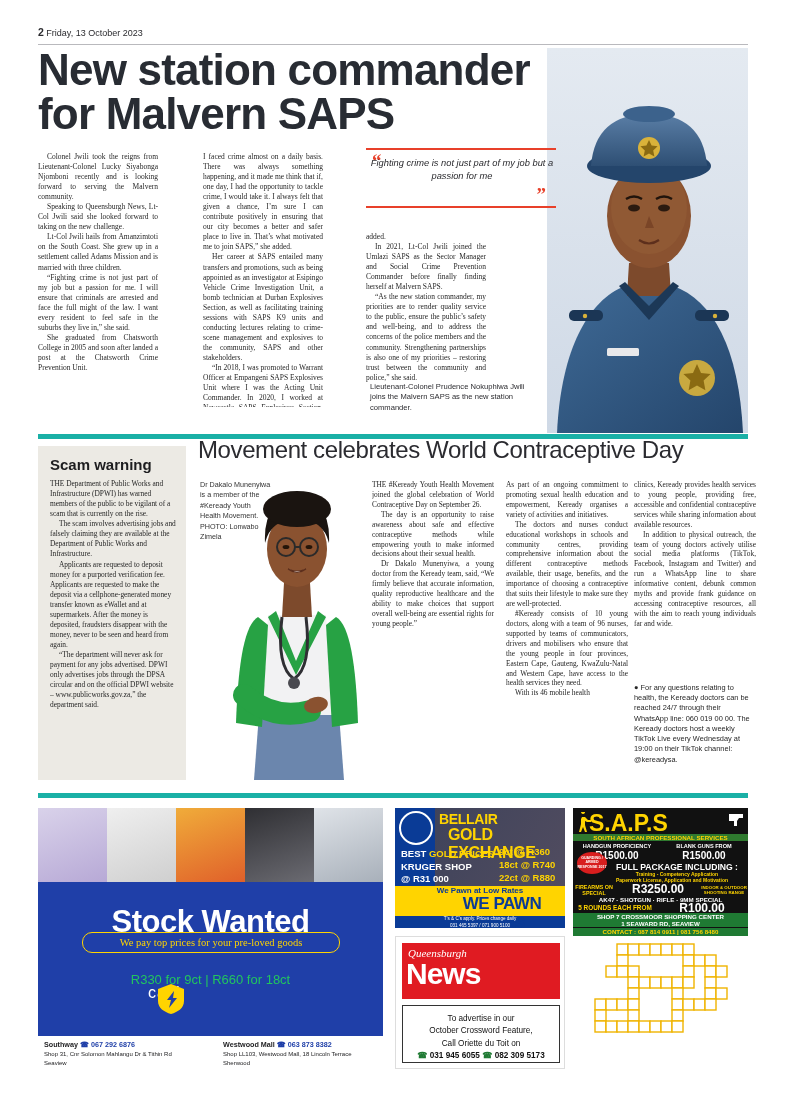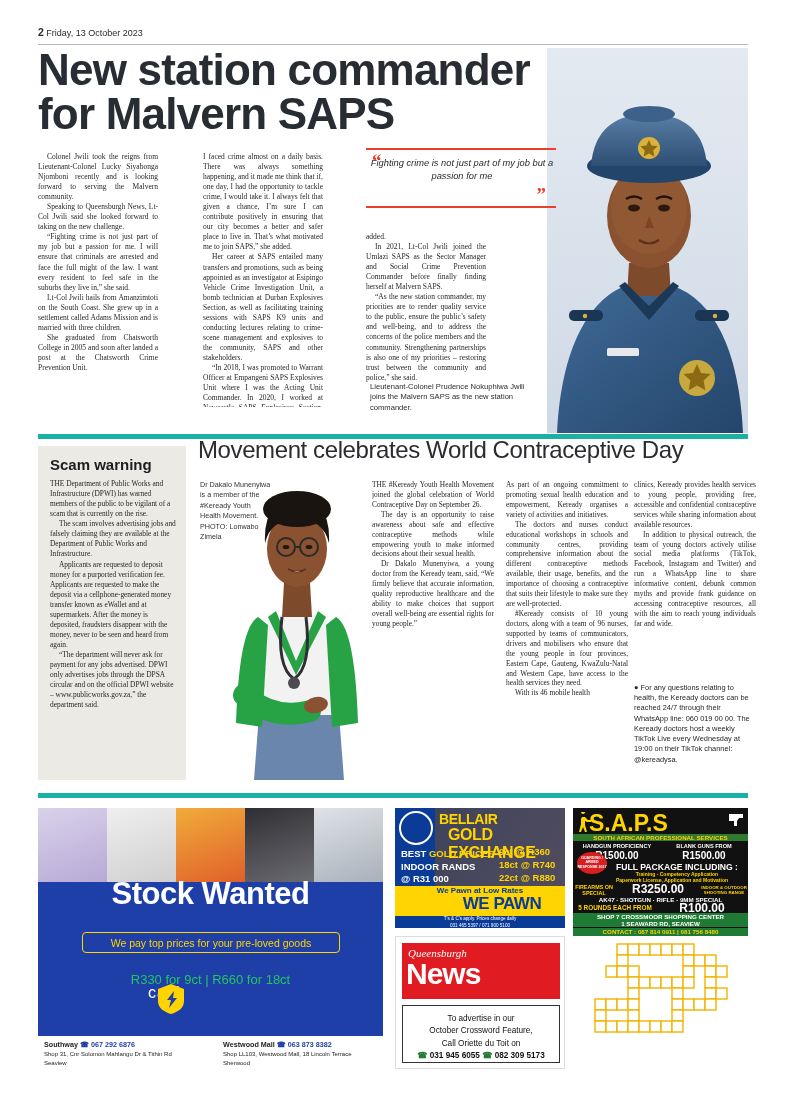--- a/index.html
+++ b/index.html
@@ -118,28 +118,28 @@
   .note-sans { font-family:"Liberation Sans", sans-serif; font-size:7.4px; line-height:1.38; text-align:left; }
 
   
   .ad-cash {
     position:absolute; left:38px; top:808px; width:345px; height:261px;
     background:#1f3fa8; overflow:hidden;
   }
   .ad-photos { position:absolute; left:0; top:0; width:345px; height:74px; display:flex; }
   .ad-photos > div { flex:1; height:74px; }
   .stock-wanted {
-    position:absolute; left:0; top:68px; width:345px; text-align:center;
+    position:absolute; left:0; top:96px; width:345px; text-align:center;
     font-family:"Liberation Sans", sans-serif; font-weight:bold;
     font-size:31px; color:#ffffff; letter-spacing:-0.5px;
   }
   .ad-pill {
     position:absolute; left:44px; top:124px; width:258px; height:21px;
-    border:1.4px solid #ffd400; border-radius:4px; color:#ffd400;
-    font-family:Liberation Sans, sans-serif; font-size:10.5px;
+    border:1.4px solid #ffd400; border-radius:10px; color:#ffd400;
+    font-family:Liberation Serif, serif; font-size:10.5px;
     display:flex; align-items:center; justify-content:center;
   }
   .ad-rates {
     position:absolute; left:0; top:152px; width:345px; text-align:center;
     font-family:"Liberation Sans", sans-serif; font-size:13px; color:#22c55e;margin-top:12px;
   }
   .cc-logo { position:absolute; left:108px; top:176px; width:170px; text-align:left; }
   .cc-cash { font-family:"Liberation Sans", sans-serif; font-size:16px; color:#ffffff; letter-spacing:1px; margin-left:2px; }
   .cc-crus { font-family:"Liberation Sans", sans-serif; font-weight:bold; font-size:30px; color:#ffffff; letter-spacing:-0.6px; line-height:0.9; }
   .cc-shield { position:absolute; left:120px; top:176px; width:26px; height:30px; }
@@ -256,22 +256,22 @@
   <div class="qmark qmark-open">“</div>
   <div class="pq-text">Fighting crime is not just part of my job but a passion for me</div>
   <div class="qmark qmark-close">”</div>
   <div class="pq-bot"></div>
 </div>
 
 <div class="story-cols">
   <div class="col c1">
       <p>Colonel Jwili took the reigns from Lieutenant-Colonel Lucky Siyabonga Njomboni recently and is looking forward to serving the Malvern community.</p>
       <p>Speaking to Queensburgh News, Lt-Col Jwili said she looked forward to taking on the new challenge.</p>
+      <p>Lt-Col Jwili hails from Amanzimtoti on the South Coast. She grew up in a settlement called Adams Mission and is married with three children.</p>
       <p>“Fighting crime is not just part of my job but a passion for me. I will ensure that criminals are arrested and face the full might of the law. I want every resident to feel safe in the suburbs they live in,” she said.</p>
-      <p>Lt-Col Jwili hails from Amanzimtoti on the South Coast. She grew up in a settlement called Adams Mission and is married with three children.</p>
       <p>She graduated from Chatsworth College in 2005 and soon after landed a post at the Chatsworth Crime Prevention Unit.</p>
     </div>
   <div class="col c2">
       <p class="first">I faced crime almost on a daily basis. There was always something happening, and it made me think that if, one day, I had the opportunity to tackle crime, I would take it. I always felt that given a chance, I’m sure I can contribute positively in ensuring that our city becomes a better and safer place to live in. That’s what motivated me to join SAPS,” she added.</p>
       <p>Her career at SAPS entailed many transfers and promotions, such as being appointed as an investigator at Esipingo Vehicle Crime Investigation Unit, a bomb technician at Durban Explosives Section, as well as facilitating training sessions with SAPS K9 units and conducting lectures relating to crime-scene management and explosives to the community, SAPS and other stakeholders.</p>
       <p>“In 2018, I was promoted to Warrant Officer at Empangeni SAPS Explosives Unit where I was the Acting Unit Commander. In 2020, I worked at Newcastle SAPS Explosives Section, also as Acting Unit Commander,” she</p>
     </div>
   <div class="col c3">
       <p class="first">added.</p>
       <p>In 2021, Lt-Col Jwili joined the Umlazi SAPS as the Sector Manager and Social Crime Prevention Commander before finally finding herself at Malvern SAPS.</p>
@@ -390,21 +390,21 @@
 
 <div class="ad-bellair">
   <div style="position:absolute;left:40px;top:0;width:130px;height:78px;background:linear-gradient(120deg,#6b4a2a,#8b5a33);opacity:0.55"></div>
   <div class="bel-logo"></div>
   <div class="bel-t1">BELLAIR</div>
   <div class="bel-t2">GOLD EXCHANGE</div>
   <div class="bel-row" style="left:6px;top:40px;">
     <span>BEST</span>
     <span class="bel-gold">GOLD PRICES</span>
   </div>
-  <div class="bel-row" style="left:6px;top:53px;">INDOOR RANDS</div>
+  <div class="bel-row" style="left:6px;top:53px;">KRUGER SHOP</div>
   <div class="bel-row" style="left:6px;top:65px;">@ R31 000</div>
   <div class="bel-row bel-gold" style="left:104px;top:38px;">9ct @ R360</div>
   <div class="bel-row bel-gold" style="left:104px;top:51px;">18ct @ R740</div>
   <div class="bel-row bel-gold" style="left:104px;top:64px;">22ct @ R880</div>
   <div class="bel-yellowband"></div>
   <div class="bel-pawn">We Pawn at Low Rates</div>
   <div class="bel-cars">WE PAWN CARS</div>
   <div class="bel-fine">
     <div>T’s &amp; C’s apply. Prices change daily</div>
     <div>031 465 5397 / 071 900 5100</div>

